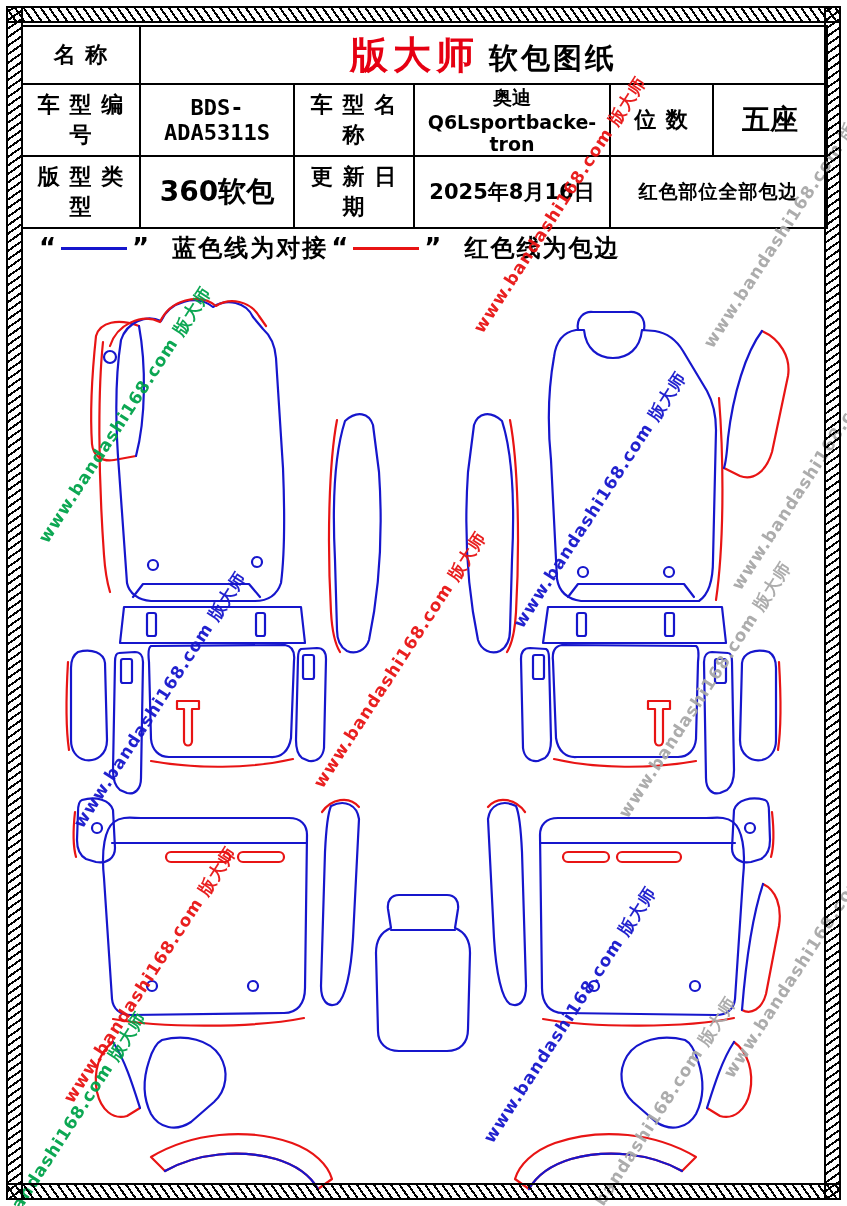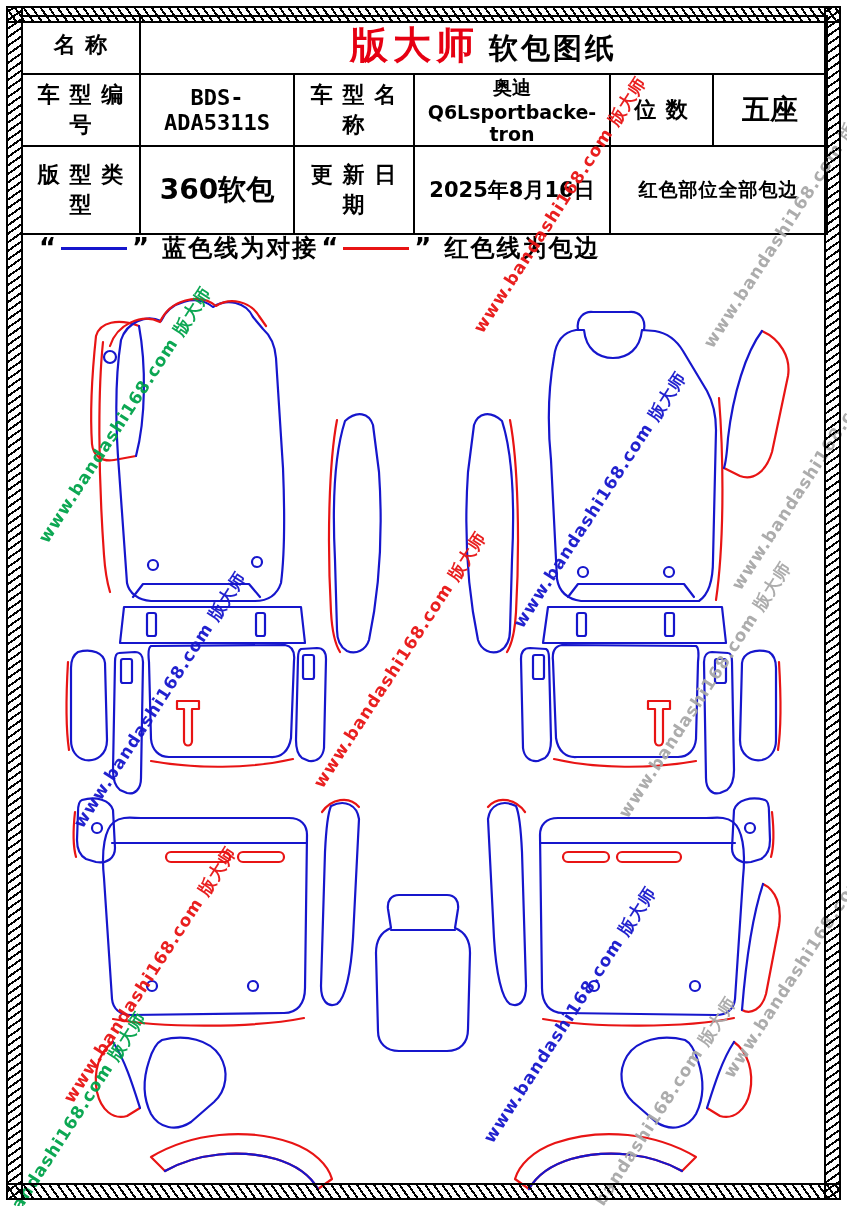--- a/index.html
+++ b/index.html
@@ -8,38 +8,38 @@
 
   
   .bstrip{position:absolute;z-index:6;background:repeating-linear-gradient(55deg,#000 0 2px,transparent 2px 7px);}
   .bh{left:6px;right:6px;height:13px;border-top:2px solid #000;border-bottom:2px solid #000;}
   .bt{top:6px;} .bb{bottom:6px;}
   .bv{top:6px;bottom:6px;width:13px;border-left:2px solid #000;border-right:2px solid #000;
       background:repeating-linear-gradient(-35deg,#000 0 2px,transparent 2px 7px);}
   .bl{left:6px;} .br{right:6px;}
 
   
-  #header-table{position:absolute;left:21px;top:15px;width:805px;border-collapse:collapse;z-index:2;table-layout:fixed;}
+  #header-table{position:absolute;left:21px;top:25px;width:805px;border-collapse:collapse;z-index:2;table-layout:fixed;}
   #header-table td{border:2px solid #000;text-align:center;vertical-align:middle;font-weight:bold;padding:0 2px;overflow:hidden;}
   .lbl{font-size:22px;letter-spacing:1px;}
   .title-red{color:var(--title_red);font-size:38px;letter-spacing:5px;vertical-align:baseline;}
   .title-suffix{font-size:29px;letter-spacing:3px;margin-left:10px;vertical-align:baseline;}
   .mono{font-family:"DejaVu Sans Mono","Liberation Mono",monospace;font-size:22px;letter-spacing:0;}
   .model-name{font-size:19px;}
   .val{font-size:28px;}
   .date{font-size:21px;border-radius:27px;}
   .note{font-size:19px;letter-spacing:1px;}
 
   
   .legend{position:absolute;left:36px;top:232px;z-index:2;display:flex;align-items:center;font-weight:bold;font-size:24px;}
   .legend .q{font-size:26px;margin:0 3px;}
   .line{display:inline-block;width:66px;height:0;border-top:3px solid;margin:0 2px;}
   .line.blue{border-color:var(--blue);}
   .line.red{border-color:var(--red);}
-  .lab{margin-left:10px;letter-spacing:2px;}
+  .lab{margin-left:20px;letter-spacing:2px;}
   .sp{margin-left:42px;}
 
   
   #pattern-svg{position:absolute;left:0;top:0;z-index:1;}
   .ln-b{stroke:var(--blue);fill:none;stroke-width:2.2;stroke-linecap:round;stroke-linejoin:round;}
   .ln-r{stroke:var(--red);fill:none;stroke-width:2.2;stroke-linecap:round;stroke-linejoin:round;}
 
   
   #wm-layer{position:absolute;inset:0;z-index:3;pointer-events:none;}
   .wm{position:absolute;transform:translate(-50%,-50%) rotate(-57deg);white-space:nowrap;
@@ -72,21 +72,21 @@
       </td>
     </tr>
     <tr style="height:65px">
       <td class="lbl">车 型 编 号</td>
       <td class="mono">BDS-ADA5311S</td>
       <td class="lbl">车 型 名 称</td>
       <td class="model-name">奥迪Q6Lsportbacke-tron</td>
       <td class="lbl">位 数</td>
       <td class="val">五座</td>
     </tr>
-    <tr style="height:88px">
+    <tr style="height:72px">
       <td class="lbl">版 型 类 型</td>
       <td class="val">360软包</td>
       <td class="lbl">更 新 日 期</td>
       <td class="date">2025年8月16日</td>
       <td colspan="2" class="note">红色部位全部包边</td>
     </tr>
   </tbody>
     </table>
 
   <div class="legend">

